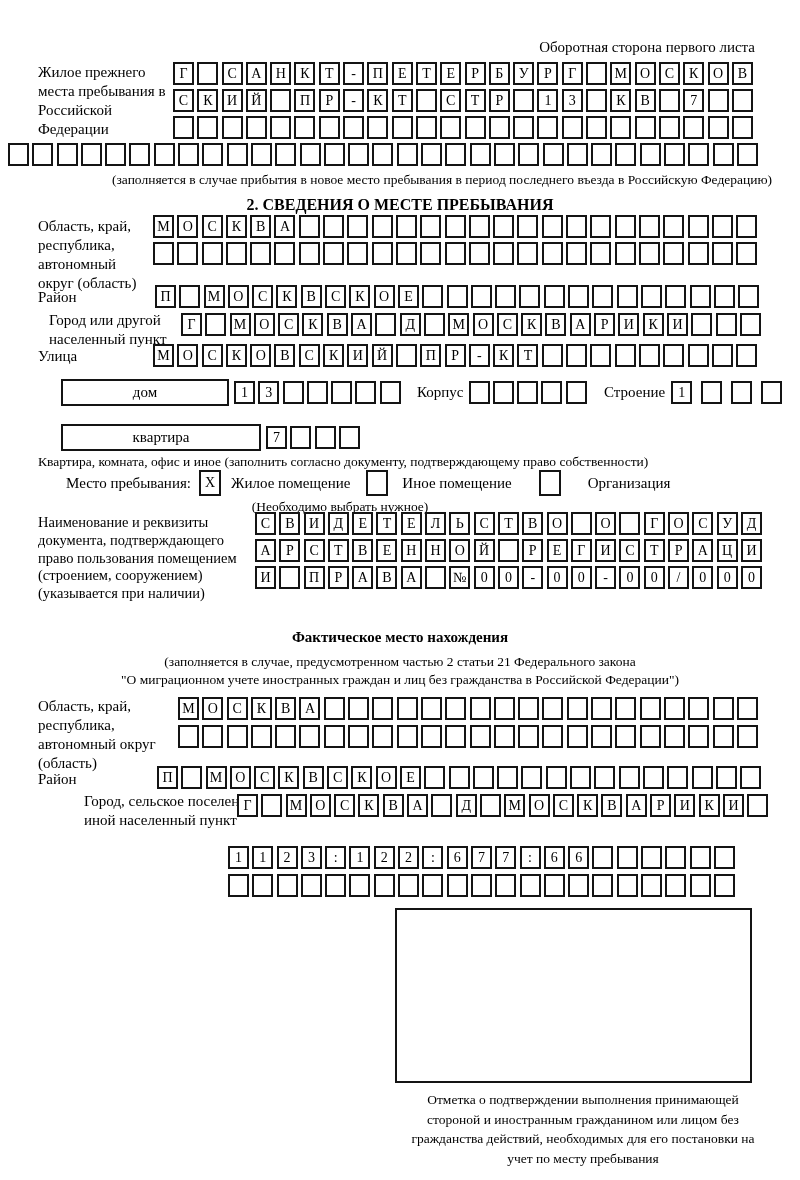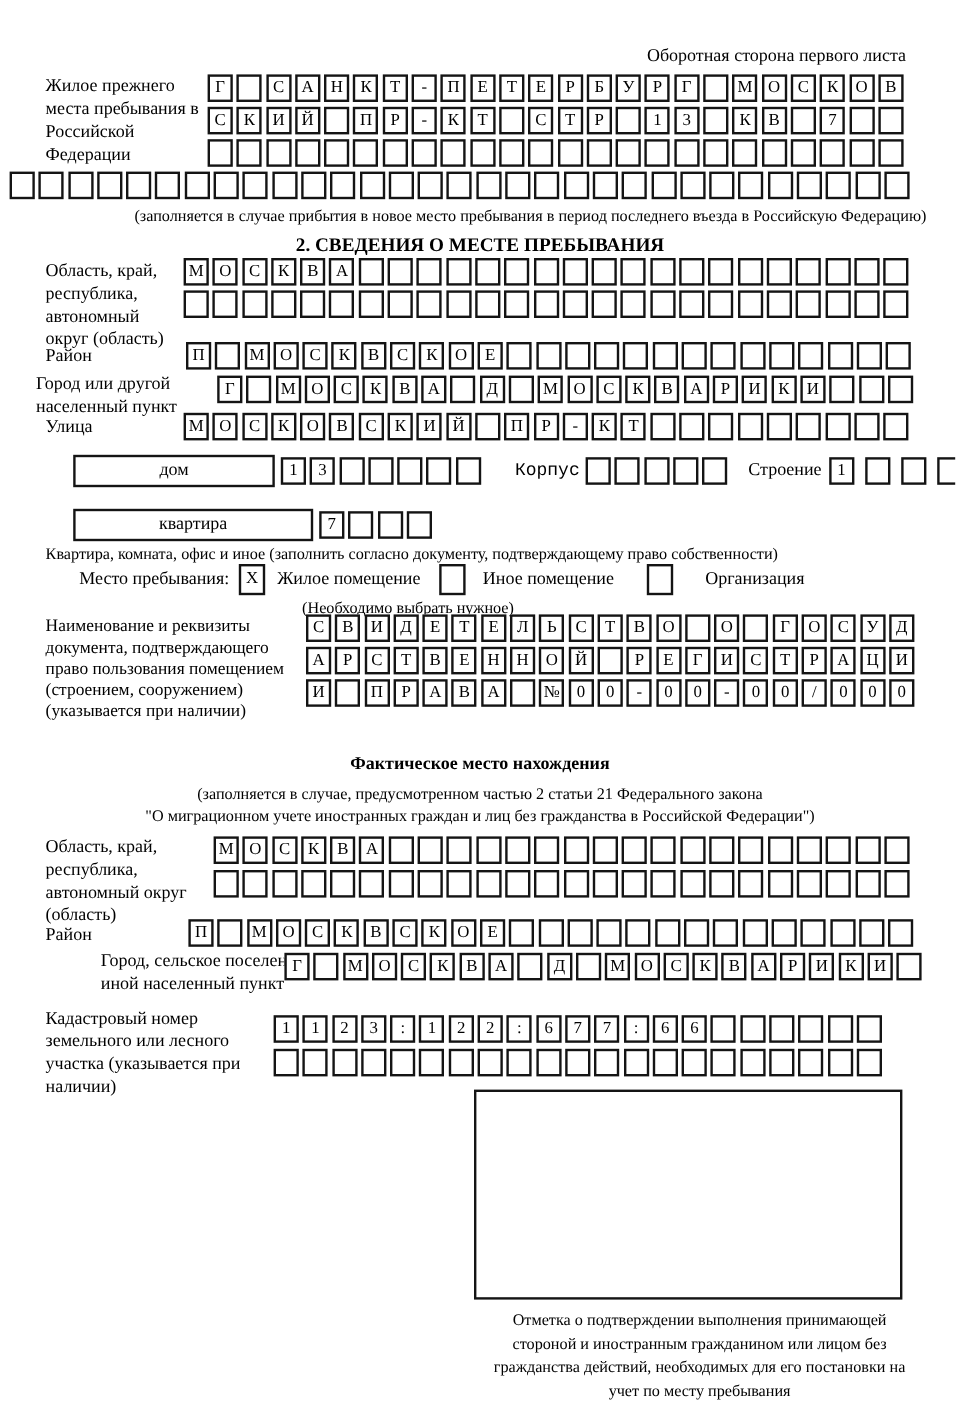--- a/index.html
+++ b/index.html
@@ -232,21 +232,21 @@
       <span class="cell"></span>
       <span class="cell"></span>
       <span class="cell"></span>
       <span class="cell"></span>
       <span class="cell"></span>
       <span class="cell"></span>
       <span class="cell"></span>
       <span class="cell"></span>
     </div>
 
-  <div class="abs lbl" style="left:30px;top:311px;width:128px;">Город или другой населенный пункт</div>
+  <div class="abs lbl" style="left:49px;top:311px;width:128px;">Город или другой населенный пункт</div>
   <div class="abs boxrow" style="left:181px;top:313px;">
       <span class="cell">Г</span>
       <span class="cell"></span>
       <span class="cell">М</span>
       <span class="cell">О</span>
       <span class="cell">С</span>
       <span class="cell">К</span>
       <span class="cell">В</span>
       <span class="cell">А</span>
       <span class="cell"></span>
@@ -300,21 +300,21 @@
     <div class="widebox" style="width:164px;margin-right:5px;">дом</div>
     <div class="boxrow">
         <span class="cell">1</span>
         <span class="cell">3</span>
         <span class="cell"></span>
         <span class="cell"></span>
         <span class="cell"></span>
         <span class="cell"></span>
         <span class="cell"></span>
       </div>
-    <div class="inline-lbl" style="margin-left:25px;margin-right:5px;font-family:Liberation Mono, monospace;">Корпус</div>
+    <div class="inline-lbl" style="margin-left:13px;margin-right:5px;">Корпус</div>
     <div class="boxrow">
         <span class="cell"></span>
         <span class="cell"></span>
         <span class="cell"></span>
         <span class="cell"></span>
         <span class="cell"></span>
       </div>
     <div class="inline-lbl" style="margin-left:14px;margin-right:6px;">Строение</div>
     <div class="boxrow gap9">
         <span class="cell">1</span>
@@ -523,21 +523,20 @@
       <span class="cell">К</span>
       <span class="cell">В</span>
       <span class="cell">А</span>
       <span class="cell">Р</span>
       <span class="cell">И</span>
       <span class="cell">К</span>
       <span class="cell">И</span>
       <span class="cell"></span>
     </div>
 
-  <div class="abs lbl" style="left:38px;top:840px;width:168px;">Кадастровый номер земельного или лесного участка (указывается при наличии)</div>
   <div class="abs boxrow" style="left:228px;top:846px;">
       <span class="cell">1</span>
       <span class="cell">1</span>
       <span class="cell">2</span>
       <span class="cell">3</span>
       <span class="cell">:</span>
       <span class="cell">1</span>
       <span class="cell">2</span>
       <span class="cell">2</span>
       <span class="cell">:</span>

